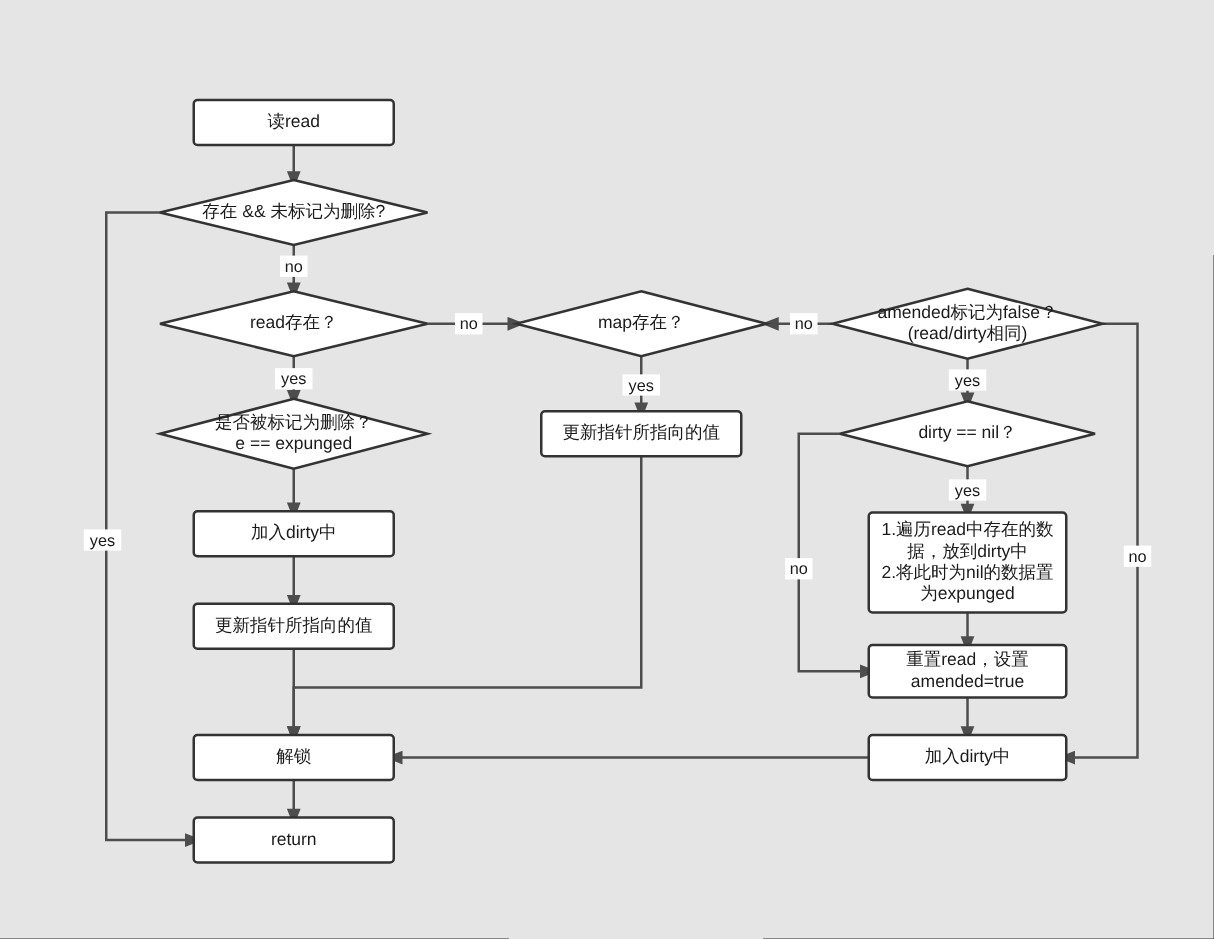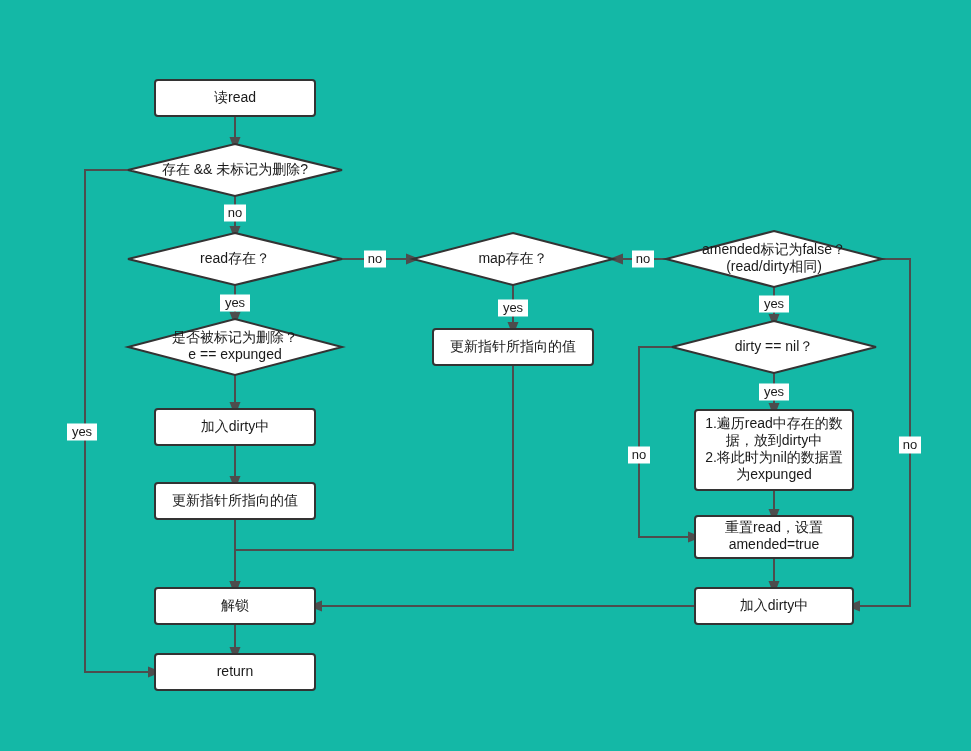--- a/index.html
+++ b/index.html
@@ -4,21 +4,21 @@
 <style>
   html, body {
     margin: 0;
     padding: 0;
     background: #000000;
   }
   #page {
     position: relative;
     width: 971px;
     height: 751px;
-    background: #14b8a6;
+    background: #e5e5e5;
     overflow: hidden;
     font-family: "Liberation Sans", "DejaVu Sans", sans-serif;
   }
   svg#flow {
     display: block;
     width: 971px;
     height: 751px;
   }
   .node-shape {
     fill: #ffffff;

